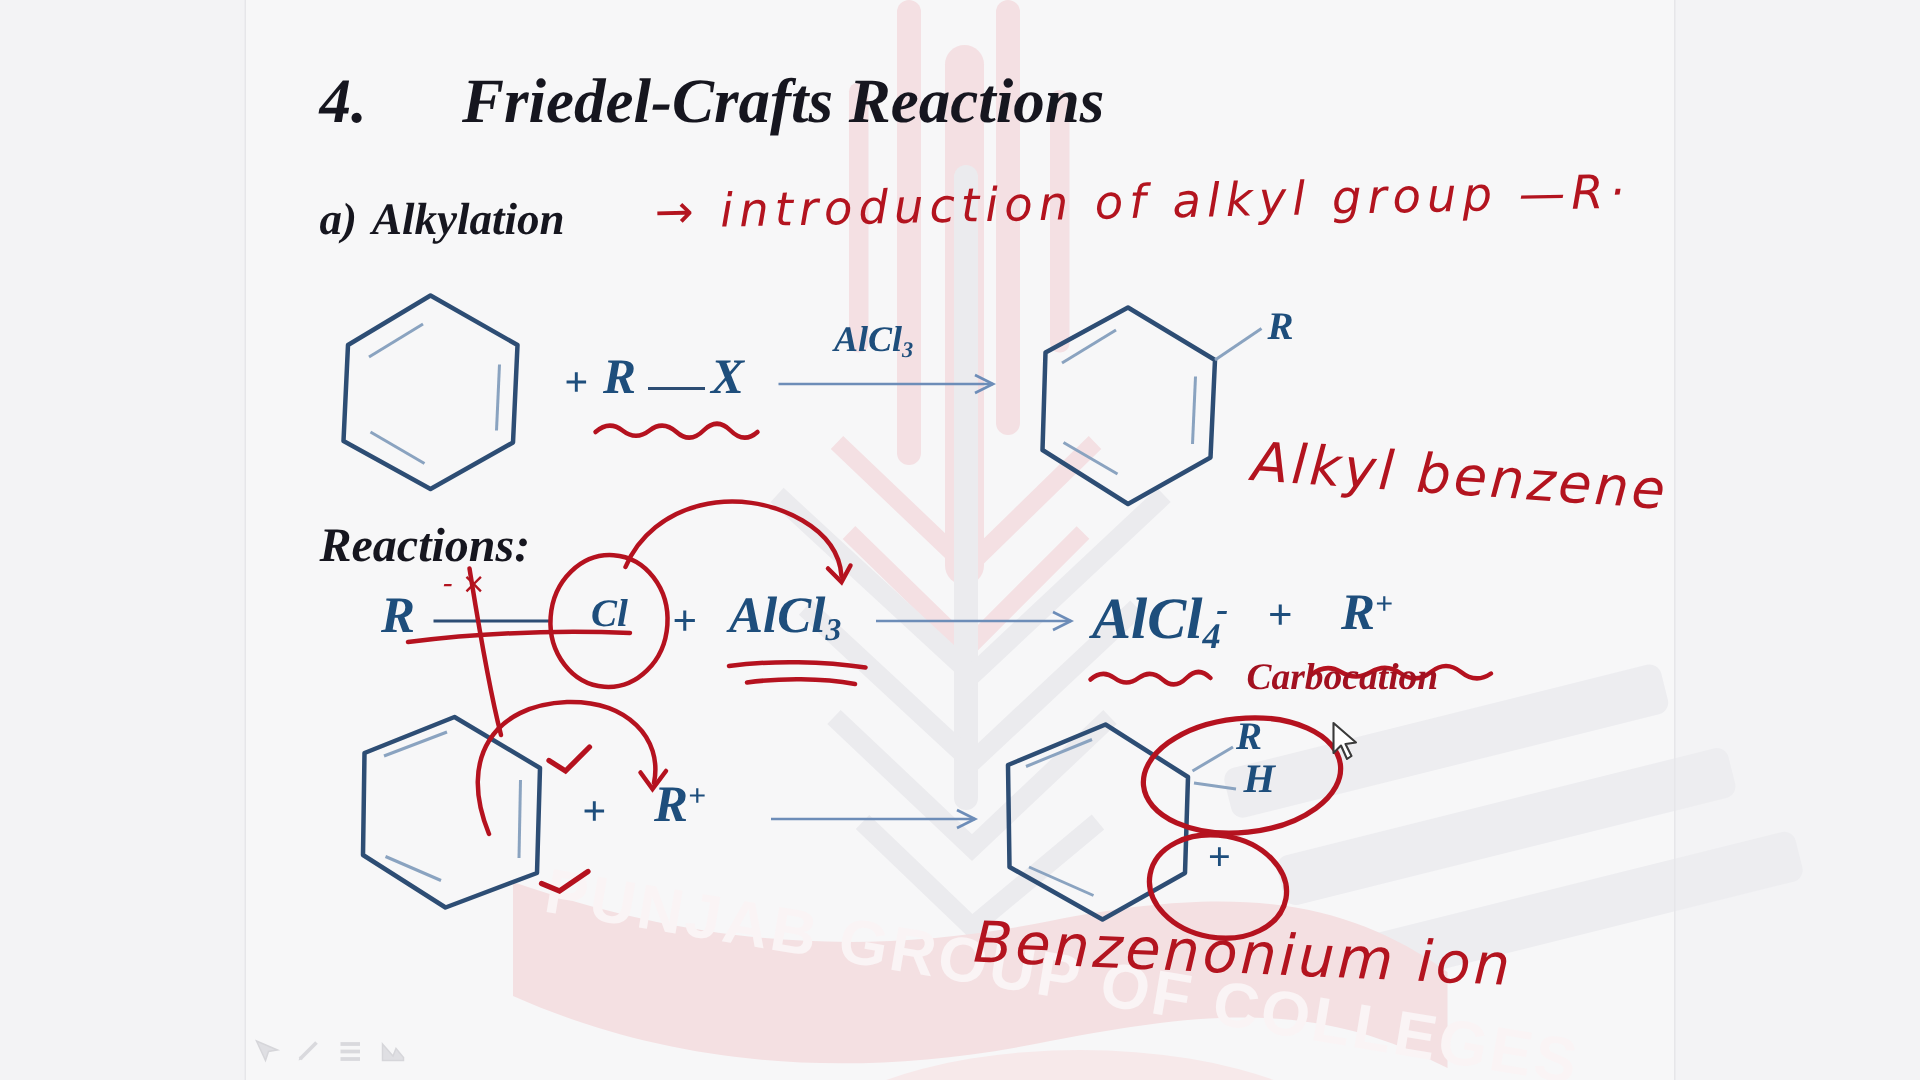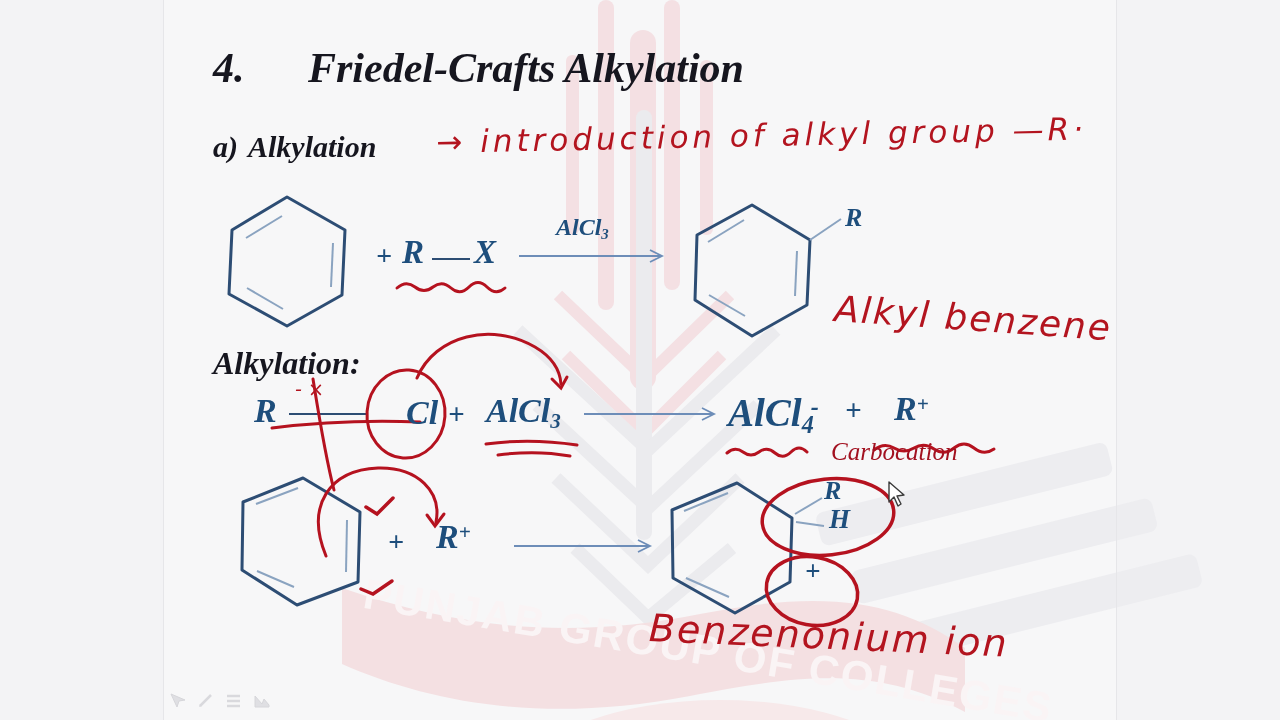--- a/index.html
+++ b/index.html
@@ -4,21 +4,21 @@
 <style>
   html,body{margin:0;padding:0;background:#f3f3f5;}
   #stage{position:relative;width:1280px;height:720px;overflow:hidden;background:#f3f3f5;
          font-family:"Liberation Serif",serif;}
   .abs{position:absolute;white-space:nowrap;}
   #slide-bg{left:163px;top:0;width:953px;height:720px;background:#f7f7f8;z-index:0;}
   .edge{top:0;width:1px;height:720px;background:#e6e6e9;z-index:3;}
   .ink{color:#16161f;font-weight:bold;font-style:italic;z-index:4;}
   .nav{color:#1e4e7c;font-weight:bold;font-style:italic;z-index:4;}
   .hand{color:#b3141f;font-family:"DejaVu Sans",sans-serif;font-style:italic;z-index:4;}
-  .carbo{color:#a21120;font-weight:normal;font-style:italic;z-index:4;}
+  .carbo{color:#a21120;font-weight:bold;font-style:italic;z-index:4;}
   .sub{font-size:.62em;vertical-align:-.28em;}
   .sup{font-size:.62em;vertical-align:.45em;}
   #watermark-layer{left:0;top:0;z-index:1;}
   #wm-text{left:368px;top:570px;font-family:"Liberation Sans",sans-serif;font-weight:bold;
            font-size:42px;letter-spacing:2px;color:#faf4f5;transform:rotate(9.5deg);
            transform-origin:left top;z-index:2;}
   #art{left:0;top:0;z-index:3;}
   #cursor{left:886px;top:481px;z-index:6;}
   .tool{top:692px;z-index:5;}
 </style>
@@ -136,33 +136,33 @@
       <path d="M427,515 L435,526 L444,514"></path>
       <ellipse stroke-width="3.5" cx="828" cy="517" rx="66" ry="38" transform="rotate(-6 828 517)"></ellipse>
       <ellipse stroke-width="3.5" cx="812" cy="591" rx="46" ry="34" transform="rotate(10 812 591)"></ellipse>
     </g>
   </svg>
 
   <div class="abs edge" style="left:163px"></div>
   <div class="abs edge" style="left:1116px"></div>
 
   <span class="abs ink" style="left:213px;top:44px;font-size:42px">4.</span>
-  <span class="abs ink" style="left:308px;top:44px;font-size:42px">Friedel-Crafts Alkylation</span>
+  <span class="abs ink" style="left:308px;top:44px;font-size:42px">Friedel-Crafts Reactions</span>
   <span class="abs ink" style="left:213px;top:130px;font-size:30px">a)</span>
   <span class="abs ink" style="left:248px;top:130px;font-size:30px">Alkylation</span>
-  <span class="abs ink" style="left:213px;top:345px;font-size:32px">Alkylation:</span>
+  <span class="abs ink" style="left:213px;top:345px;font-size:32px">Reactions:</span>
 
   <span class="abs nav" style="left:376px;top:240px;font-size:28px">+</span>
   <span class="abs nav" style="left:402px;top:234px;font-size:33px">R</span>
   <span class="abs nav" style="left:474px;top:234px;font-size:33px">X</span>
   <span class="abs nav" style="left:556px;top:214px;font-size:24px"><span>AlCl</span><span class="sub">3</span></span>
   <span class="abs nav" style="left:845px;top:203px;font-size:26px">R</span>
 
   <span class="abs nav" style="left:254px;top:392px;font-size:34px">R</span>
-  <span class="abs nav" style="left:406px;top:394px;font-size:34px">Cl</span>
+  <span class="abs nav" style="left:394px;top:394px;font-size:26px">Cl</span>
   <span class="abs nav" style="left:448px;top:398px;font-size:29px">+</span>
   <span class="abs nav" style="left:486px;top:392px;font-size:34px"><span>AlCl</span><span class="sub">3</span></span>
   <span class="abs nav" style="left:728px;top:390px;font-size:39px"><span>AlCl</span><span class="sub">4</span><span class="sup" style="margin-left:-3px">-</span></span>
   <span class="abs nav" style="left:845px;top:394px;font-size:29px">+</span>
   <span class="abs nav" style="left:894px;top:390px;font-size:34px"><span>R</span><span class="sup">+</span></span>
   <span class="abs carbo" style="left:831px;top:438px;font-size:25px">Carbocation</span>
 
   <span class="abs nav" style="left:388px;top:526px;font-size:28px">+</span>
   <span class="abs nav" style="left:436px;top:518px;font-size:34px"><span>R</span><span class="sup">+</span></span>
   <span class="abs nav" style="left:824px;top:476px;font-size:26px">R</span>

